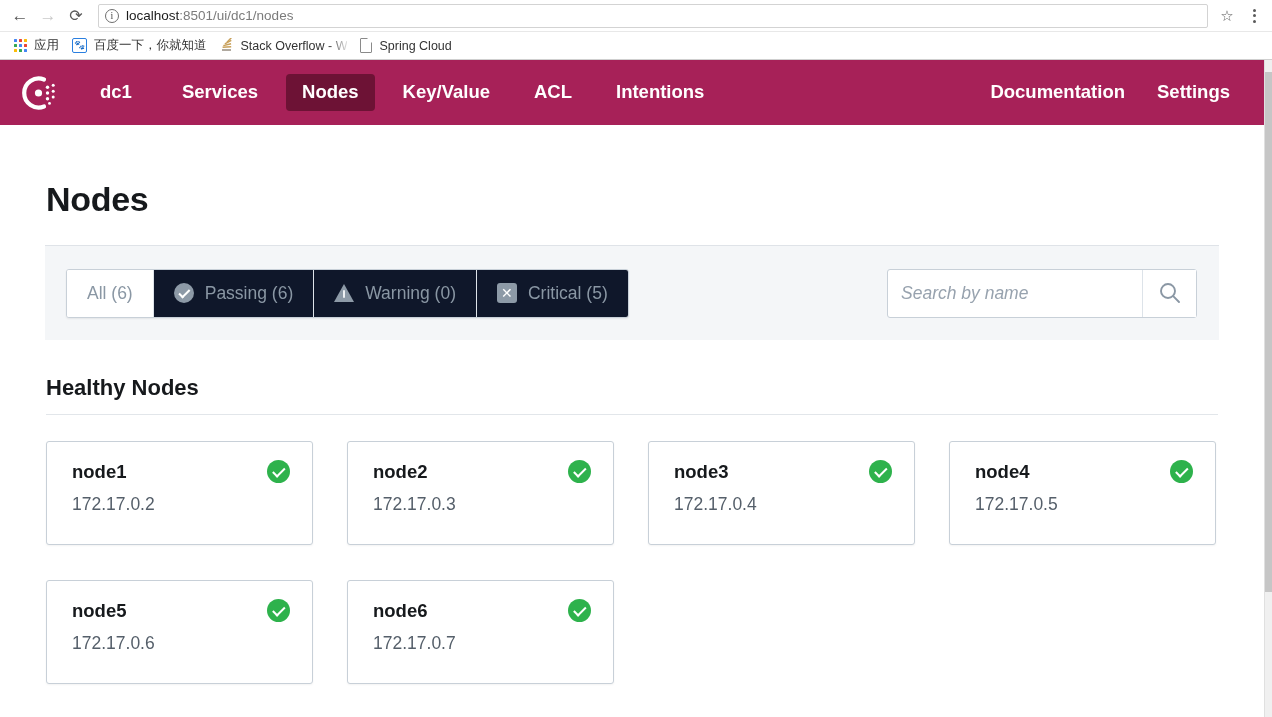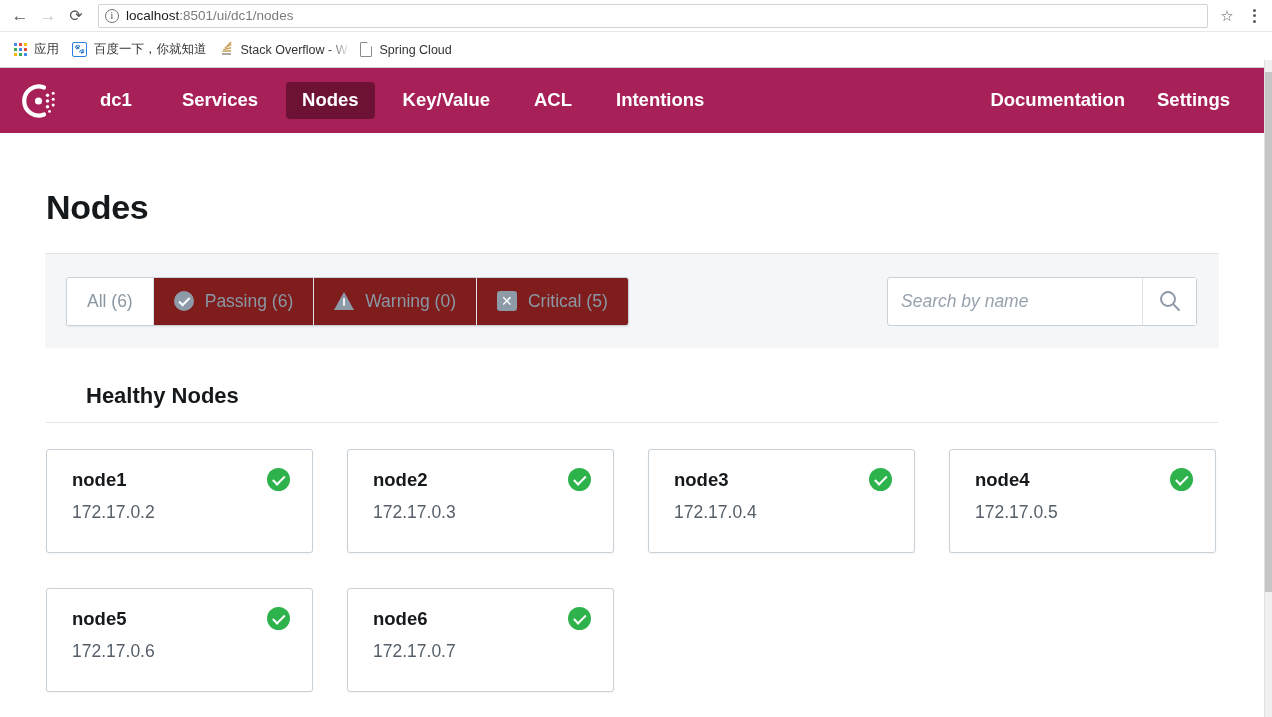--- a/index.html
+++ b/index.html
@@ -68,21 +68,21 @@
     width: 24px; height: 26px;
     display: flex; flex-direction: column;
     align-items: center; justify-content: center;
     gap: 2.5px;
     margin-left: 2px;
   }
   .kebab-btn i { width: 3px; height: 3px; background: #5a5a5a; border-radius: 50%; display: block; }
 
   
   .bookmarks {
-    height: 36px;
+    height: 28px;
     display: flex;
     align-items: center;
     padding: 0 10px;
     gap: 0px;
     background: #ffffff;
     border-top: 1px solid #e8e8e8;
   }
   .bm {
     display: flex; align-items: center;
     gap: 7px;
@@ -200,21 +200,21 @@
     overflow: hidden;
     height: 49px;
     box-shadow: 0 1px 2px rgba(0,0,0,0.07);
   }
   .tab {
     display: flex; align-items: center; gap: 11px;
     padding: 0 20px;
     font-size: 17.5px;
     color: #8a97a4;
     border-right: 1px solid #dde3e9;
-    background: #7f1d1d;
+    background: #0f172a;
     height: 100%;
   }
   .tab:last-child { border-right: none; }
   .tab.active { background: #ffffff; color: #8a97a4; }
   .ic-check {
     width: 20px; height: 20px; border-radius: 50%;
     background: #8d9aa7;
     display: inline-flex; align-items: center; justify-content: center;
     flex: none;
   }
@@ -276,21 +276,20 @@
     background: #ffffff;
   }
 
   
   .section-title {
     font-size: 22px;
     font-weight: bold;
     color: #16191c;
     padding-top: 27px;
     padding-bottom: 13px;
-    margin-left: 40px;
   }
   .section-rule { height: 1px; background: #e2e6ea; }
 
   .cards {
     display: flex;
     flex-wrap: wrap;
     gap: 35px 34px;
     padding-top: 26px;
   }
   .card {

